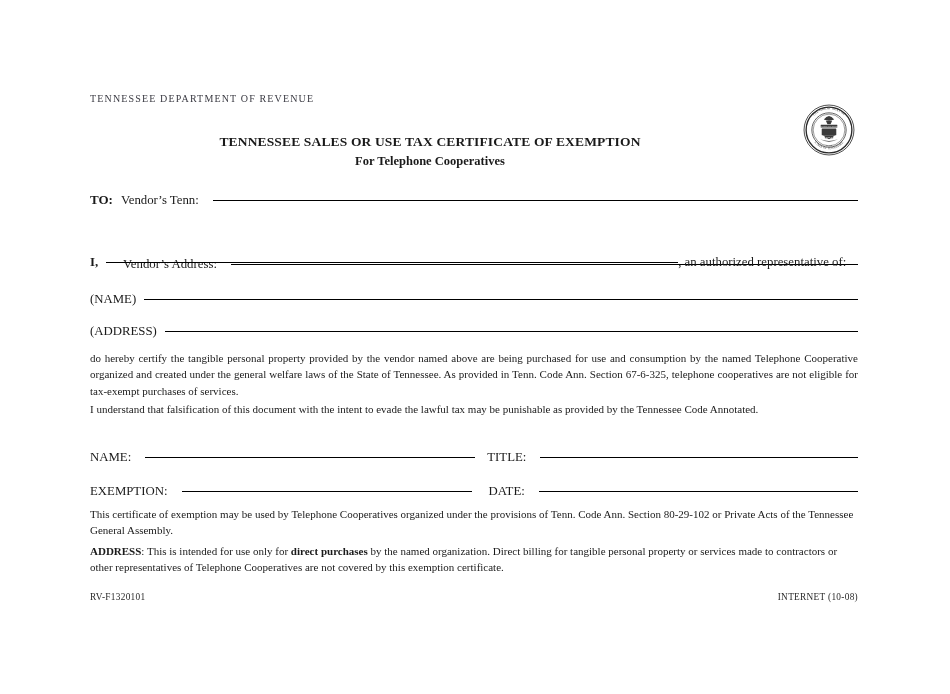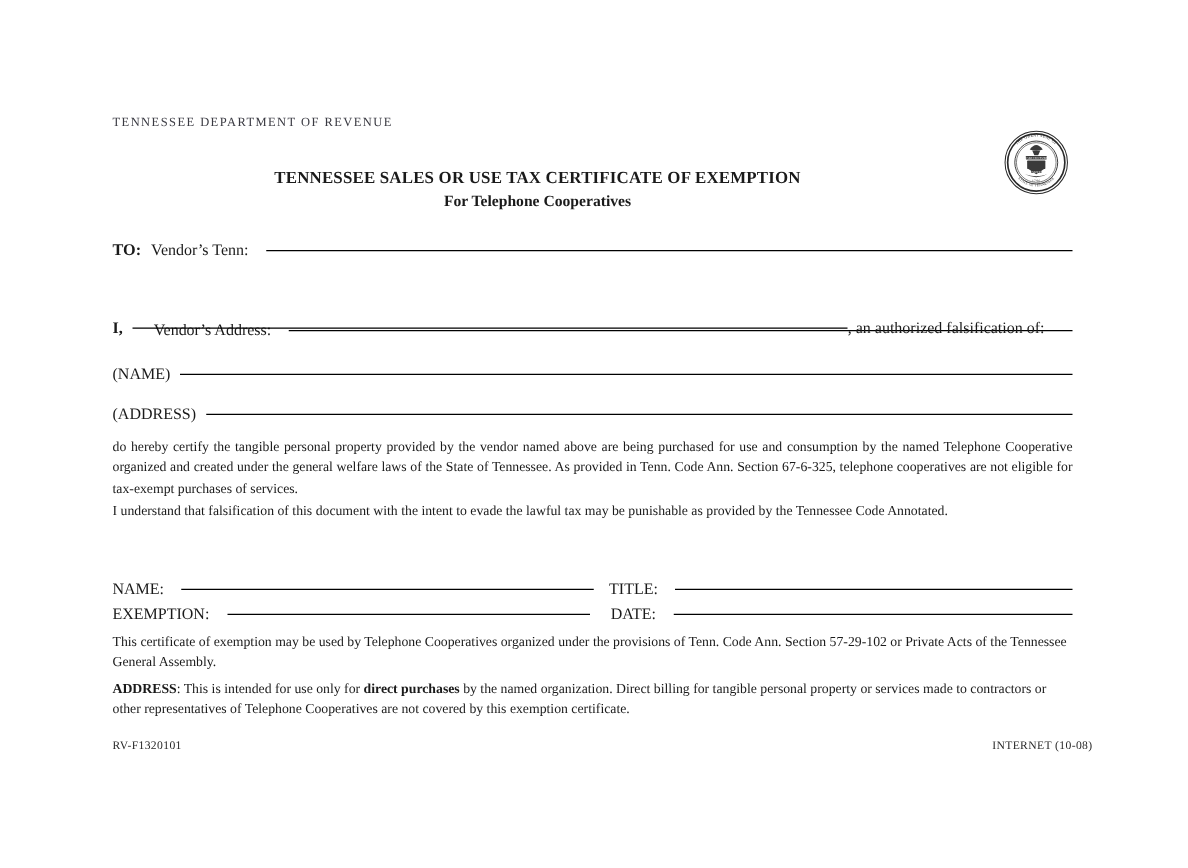--- a/index.html
+++ b/index.html
@@ -90,21 +90,21 @@
     position: relative;
     top: -3px;
   }
 
   
   #row-vendor-name { left: 90px; top: 192px; width: 768px; }
   #row-vendor-addr { left: 90px; top: 222px; width: 768px; margin-top: 35px; }
   #row-i-line      { left: 90px; top: 255px; width: 768px; }
   #row-name-paren  { left: 90px; top: 292px; width: 768px; }
   #row-addr-paren  { left: 90px; top: 324px; width: 768px; }
-  #row-name-title  { left: 90px; top: 464px; width: 768px; }
+  #row-name-title  { left: 90px; top: 450px; width: 768px; }
   #row-sign-date   { left: 90px; top: 484px; width: 768px; }
 
   .gap-sm { width: 8px; flex: 0 0 auto; }
   .gap-md { width: 14px; flex: 0 0 auto; }
 
   
   .para {
     position: absolute;
     left: 90px;
     width: 768px;
@@ -124,21 +124,21 @@
   .footer-left {
     position: absolute;
     left: 90px;
     top: 592px;
     font-size: 9.3px;
     letter-spacing: 0.3px;
     color: #2a2a2a;
   }
   .footer-right {
     position: absolute;
-    right: 76px;
+    right: 92px;
     top: 592px;
     font-size: 9.3px;
     letter-spacing: 0.3px;
     color: #2a2a2a;
     margin-left: 44px;
   }
 
   
   .to-label { font-weight: bold; font-size: 13px; }
 </style>
@@ -198,21 +198,21 @@
     <span style="display:inline-block;width:33px;flex:0 0 auto;"></span>
     <span class="lbl">Vendor’s Address:</span>
     <span class="gap-md"></span>
     <span class="rule-grow"></span>
   </div>
 
   <div class="row" id="row-i-line">
     <span class="lbl lbl-bold">I,</span>
     <span class="gap-sm"></span>
     <span class="rule" style="width:572px;"></span>
-    <span class="lbl">, an authorized falsification of:</span>
+    <span class="lbl">, an authorized representative of:</span>
   </div>
 
   <div class="row" id="row-name-paren">
     <span class="lbl">(NAME)</span>
     <span class="gap-sm"></span>
     <span class="rule-grow"></span>
   </div>
 
   <div class="row" id="row-addr-paren">
     <span class="lbl">(ADDRESS)</span>
@@ -237,21 +237,21 @@
   <div class="row" id="row-sign-date">
     <span class="lbl">EXEMPTION:</span>
     <span class="gap-md"></span>
     <span class="rule" style="width:290px;"></span>
     <span style="display:inline-block;width:17px;flex:0 0 auto;"></span>
     <span class="lbl">DATE:</span>
     <span class="gap-md"></span>
     <span class="rule-grow"></span>
   </div>
 
-  <div class="para" id="para-may">This certificate of exemption may be used by Telephone Cooperatives organized under the provisions of Tenn. Code Ann. Section 57-29-102 or Private Acts of the Tennessee General Assembly.</div>
+  <div class="para" id="para-may">This certificate of exemption may be used by Telephone Cooperatives organized under the provisions of Tenn. Code Ann. Section 80-29-102 or Private Acts of the Tennessee General Assembly.</div>
 
   <div class="para" id="para-caution">
     <span class="b">ADDRESS</span><span>: This is intended for use only for </span><span class="b">direct purchases</span><span> by the named organization. Direct billing for tangible personal property or services made to contractors or other representatives of Telephone Cooperatives are not covered by this exemption certificate.</span>
   </div>
 
   <div class="footer-left">RV-F1320101</div>
   <div class="footer-right">INTERNET (10-08)</div>
 
 </div>
 

